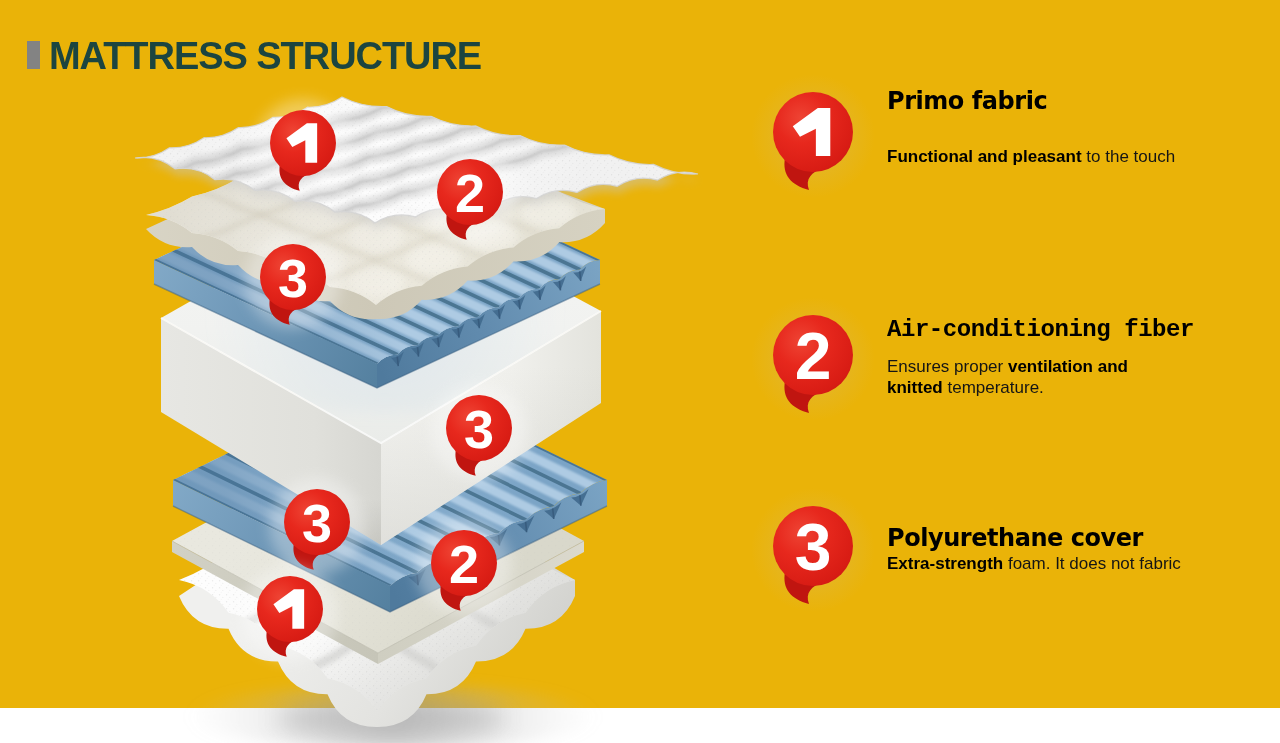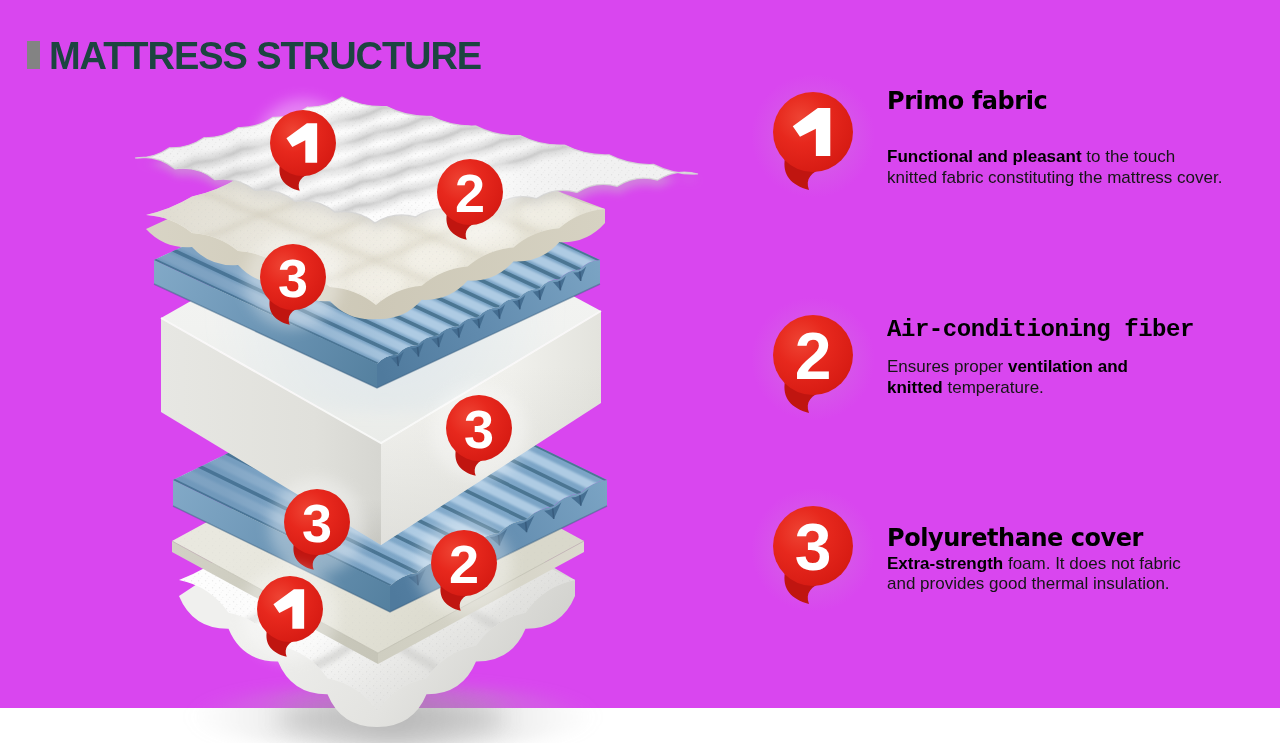--- a/index.html
+++ b/index.html
@@ -1,18 +1,18 @@
 <!DOCTYPE html>
 <html><head>
 <meta charset="utf-8">
 <style>
   * { margin:0; padding:0; box-sizing:border-box; }
   html,body { width:1280px; height:743px; background:#ffffff; overflow:hidden;
               font-family:"Liberation Sans", sans-serif; }
-  .page { position:relative; width:1280px; height:708px; background:#d946ef; }
+  .page { position:relative; width:1280px; height:708px; background:#eab308; }
 
   
   .accent-bar { position:absolute; left:27px; top:41px; width:13px; height:28px;
                 background:#838383; }
   .page-title { position:absolute; left:49px; top:37px; font-size:38px; font-weight:700;
                 line-height:38px; letter-spacing:-1.05px; color:#1c4540; white-space:nowrap;
                 font-family:"Liberation Sans", sans-serif; }
 
   
   #illustration { position:absolute; left:85px; top:75px; width:640px; height:668px;
@@ -531,21 +531,21 @@
         <div class="legend-balloon" style="left: 763px; top: 82px;"><svg viewBox="-50 -50 100 124" width="100" height="124" style="overflow: visible;">
             <circle cx="0" cy="4" r="62" fill="url(#lh0)"></circle>
             <path d="M -28 26 C -31 43 -22 53 -4 58
                C -8 47 -2 40 11 36 Z" fill="#c01510"></path>
             <circle cx="0" cy="0" r="40" fill="url(#bgr8)"></circle>
             <g transform="translate(-2.9,24.1) scale(0.481)">
               <path d="M 42 0 L 42 -100 L 16 -100 L -36 -62 L -21 -40 L 12 -57 L 12 0 Z" fill="#ffffff"></path>
             </g>
           </svg></div>
         <div class="legend-heading" style="top: 89px;">Primo fabric</div>
-        <div class="legend-desc" style="top: 147px;"><b>Functional and pleasant</b><span> to the touch</span><br><span>knitted fabric constituting the mattress cover.</span></div>
+        <div class="legend-desc" style="top: 147px;"><b>Functional and pleasant</b><span> to the touch</span><br></div>
       </div>
       <div class="legend-item">
         <div class="legend-balloon" style="left: 763px; top: 305px;"><svg viewBox="-50 -50 100 124" width="100" height="124" style="overflow: visible;">
             <circle cx="0" cy="4" r="62" fill="url(#lh1)"></circle>
             <path d="M -28 26 C -31 43 -22 53 -4 58
                C -8 47 -2 40 11 36 Z" fill="#c01510"></path>
             <circle cx="0" cy="0" r="40" fill="url(#bgr9)"></circle>
             <text x="0" y="0" fill="#ffffff" font-family="&quot;Liberation Sans&quot;, sans-serif" font-weight="bold" font-size="66px" text-anchor="middle" dy="24.1">2</text>
           </svg></div>
         <div class="legend-heading" style="top: 317.5px; font-family: Liberation Mono, monospace;">Air-conditioning fiber</div>
@@ -553,16 +553,16 @@
       </div>
       <div class="legend-item">
         <div class="legend-balloon" style="left: 763px; top: 496px;"><svg viewBox="-50 -50 100 124" width="100" height="124" style="overflow: visible;">
             <circle cx="0" cy="4" r="62" fill="url(#lh2)"></circle>
             <path d="M -28 26 C -31 43 -22 53 -4 58
                C -8 47 -2 40 11 36 Z" fill="#c01510"></path>
             <circle cx="0" cy="0" r="40" fill="url(#bgr10)"></circle>
             <text x="0" y="0" fill="#ffffff" font-family="&quot;Liberation Sans&quot;, sans-serif" font-weight="bold" font-size="66px" text-anchor="middle" dy="24.1">3</text>
           </svg></div>
         <div class="legend-heading" style="top: 525.5px;">Polyurethane cover</div>
-        <div class="legend-desc" style="top: 553.6px;"><b>Extra-strength</b><span> foam. It does not fabric</span><br><span>and provides good thermal insulation.</span></div>
+        <div class="legend-desc" style="top: 553.6px;"><b>Extra-strength</b><span> foam. It does not fabric</span><br></div>
       </div>
     </div>
 </div>
 
 </body></html>

